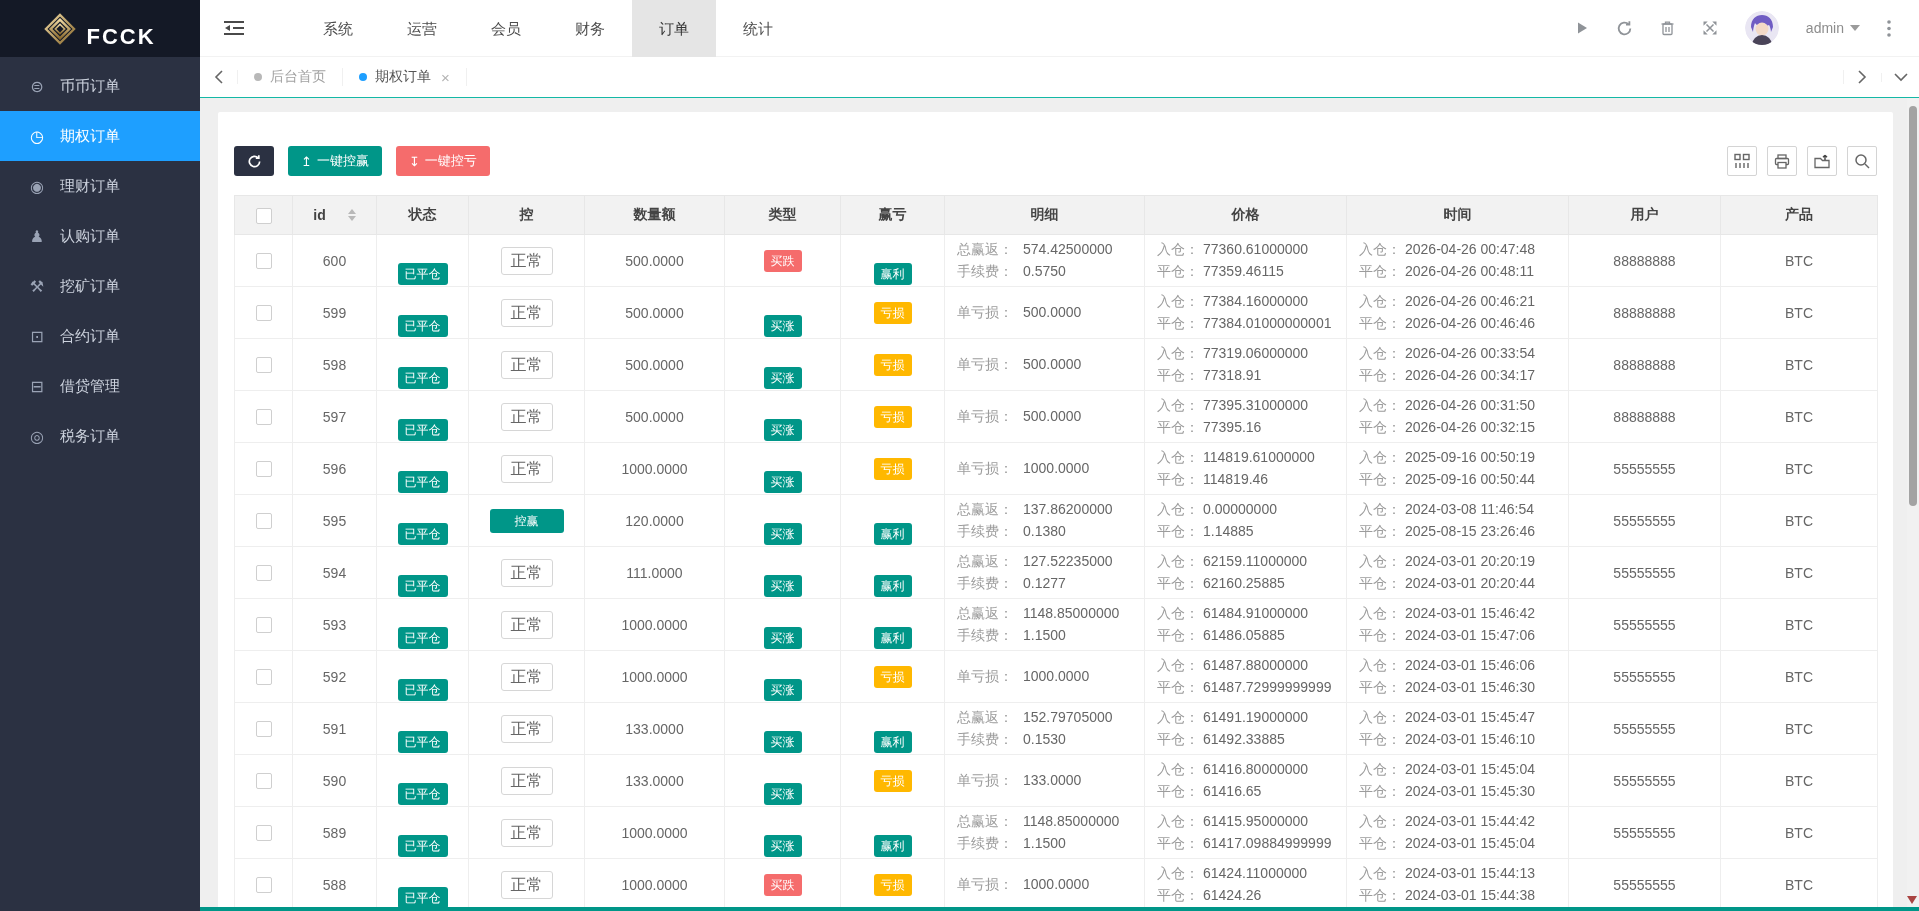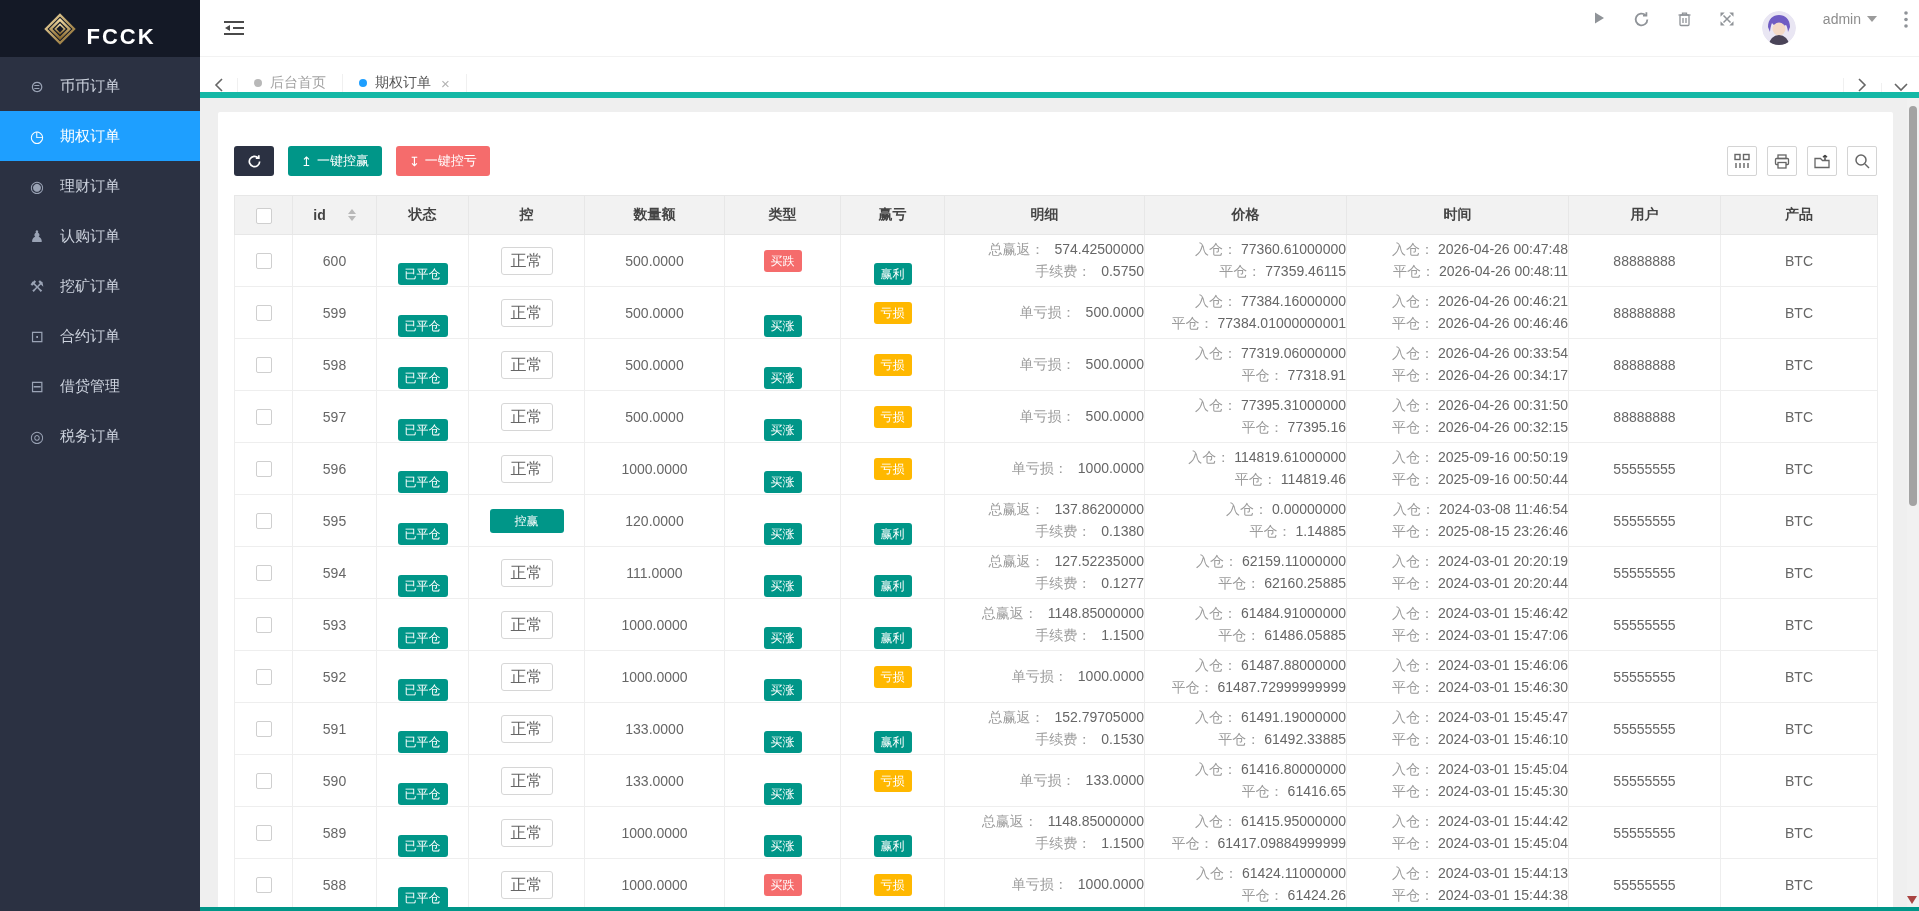--- a/index.html
+++ b/index.html
@@ -16,27 +16,27 @@
   .menu-item .mi-icon { width:20px; text-align:center; font-size:16px; color:#9aa3b5; }
   .menu-item.active { background:#1e9fff; color:#ffffff; }
   .menu-item.active .mi-icon { color:#ffffff; }
 
   
   .navbar { margin-left:200px; height:57px; background:#fff; display:flex; align-items:center; border-bottom:1px solid #f2f2f2; }
   .collapse-btn { padding:0 24px; cursor:pointer; display:flex; align-items:center; }
   .nav-items { display:flex; height:57px; margin-left:28px; }
   .nav-item { padding:0 27px; line-height:57px; font-size:15px; color:#4c4c4c; cursor:pointer; }
   .nav-item.active { background:#e5e5e5; color:#333; }
-  .nav-right { margin-left:auto; display:flex; align-items:flex-start; gap:27px; padding-right:11px; }
+  .nav-right { margin-left:auto; display:flex; align-items:center; gap:27px; padding-right:28px; }
   .nav-ico { display:flex; align-items:center; cursor:pointer; }
   .avatar { width:34px; height:34px; border-radius:50%; overflow:hidden; cursor:pointer; }
   .admin-box { display:flex; align-items:center; gap:6px; color:#8d8d8d; font-size:14px; cursor:pointer; }
 
   
-  .tabbar { margin-left:200px; height:41px; background:#fff; border-bottom:6px solid #14b8a6; display:flex; align-items:flex-end; }
+  .tabbar { margin-left:200px; height:41px; background:#fff; border-bottom:1px solid #14b8a6; display:flex; align-items:center; }
   .tab-arrow { width:38px; display:flex; align-items:center; justify-content:center; border-right:1px solid #f0f0f0; cursor:pointer; }
   .tab-arrow.right { border-right:none; border-left:1px solid #f0f0f0; }
   .tabs { display:flex; }
   .tab { padding:0 16px; display:flex; align-items:center; gap:8px; font-size:14px; color:#a2a2a2;
     border-right:1px solid #f0f0f0; cursor:pointer; white-space:nowrap; }
   .tab .dot { width:8px; height:8px; border-radius:50%; background:#b8b8b8; }
   .tab.active { color:#555; }
   .tab.active .dot { background:#1e9fff; }
   .tab .close { color:#b3b3b3; font-size:15px; margin-left:2px; cursor:pointer; }
   .tab-spacer { flex:1; }
@@ -70,21 +70,21 @@
     border-radius:2px; vertical-align:middle; cursor:pointer; }
   .badge { display:inline-block; padding:5px 7px; border-radius:3px; color:#fff; font-size:12px; line-height:1; }
   .badge-teal { background:#009688;margin-top:27px; }
   .badge-red { background:#f56c6c; }
   .badge-yellow { background:#ffb800; }
   .ctrl-outline { display:inline-block; padding:5px 9px; border:1px solid #d6d6d6; border-radius:3px;
     background:#fff; color:#666; font-size:16px; line-height:1; cursor:pointer; }
   .ctrl-fill { display:inline-block; padding:6px 25px; border-radius:3px; background:#009688; color:#fff;
     font-size:12px; line-height:1; cursor:pointer; }
   .cell-lines { display:flex; flex-direction:column; justify-content:center; height:51px;
-    padding-left:12px; gap:1px; overflow:hidden; text-align:left;align-items:flex-end; }
+    padding-left:12px; gap:1px; overflow:hidden; text-align:left; }
   .line { display:flex; line-height:21px; white-space:nowrap; overflow:hidden; }
   .lbl { color:#9c9c9c; flex:0 0 46px; }
   .c-detail .lbl { flex:0 0 66px; }
   .val { color:#666; }
 
   
   .vscroll { position:fixed; top:98px; right:0; bottom:4px; width:12px; background:#f1f1f1; z-index:20; }
   .vscroll .thumb { position:absolute; top:8px; left:2px; width:8px; height:400px; background:#a3a3a3; border-radius:4px; }
   .hscroll { position:fixed; left:200px; right:0; bottom:0; height:4px; background:#009688; z-index:30; }
   .scroll-marker { position:fixed; right:2px; bottom:7px; width:0; height:0; z-index:31;
@@ -152,20 +152,28 @@
   <span class="collapse-btn">
     <svg width="20" height="16" viewBox="0 0 20 16">
       <g stroke="#4a4a4a" stroke-width="2">
           <path d="M0 2h20"></path>
           <path d="M9 8h11"></path>
           <path d="M0 14h20"></path>
         </g>
       <path d="M6 5v6L1 8z" fill="#4a4a4a"></path>
     </svg>
   </span>
+  <div class="nav-items" id="nav-items">
+      <div class="nav-item">系统</div>
+      <div class="nav-item">运营</div>
+      <div class="nav-item">会员</div>
+      <div class="nav-item">财务</div>
+      <div class="nav-item active">订单</div>
+      <div class="nav-item">统计</div>
+    </div>
   <div class="nav-right">
     <span class="nav-ico">
       <svg width="14" height="14" viewBox="0 0 14 14">
           <path d="M3 1.5 12 7 3 12.5z" fill="#8f9398"></path>
         </svg>
     </span>
     <span class="nav-ico">
       <svg width="17" height="17" viewBox="0 0 16 16" fill="none" stroke="#8f9398" stroke-width="1.7">
         <path d="M13.5 8A5.5 5.5 0 1 1 11.9 4.1"></path>
           <path d="M12.6 1.2v3.2H9.4"></path>

